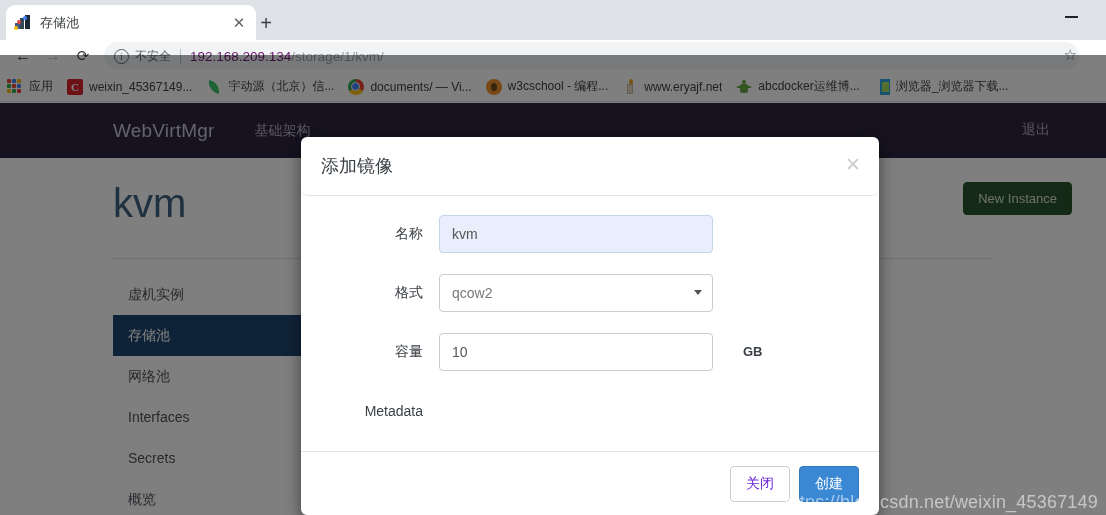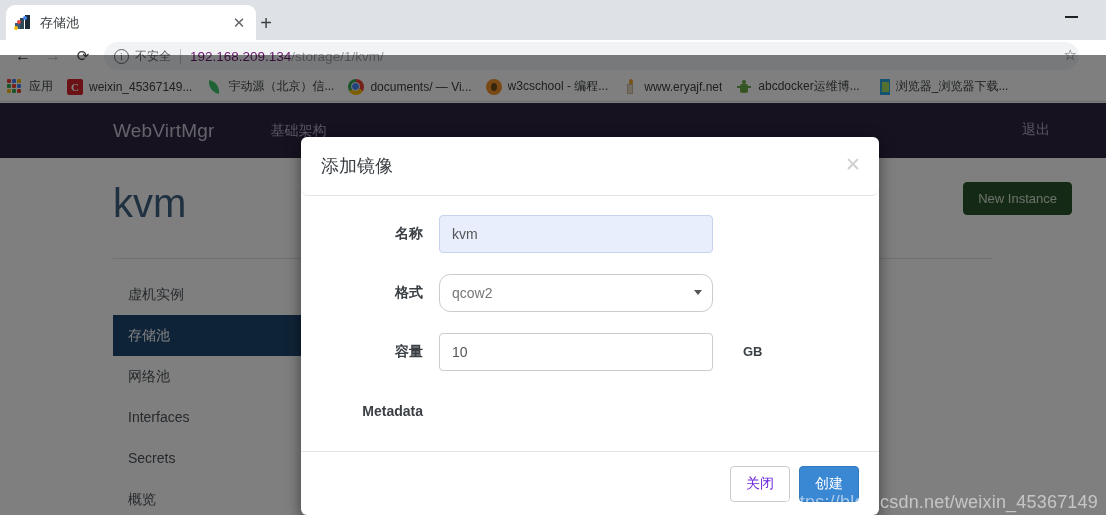--- a/index.html
+++ b/index.html
@@ -123,21 +123,21 @@
   }
   .wvm-navbar {
     position: absolute; left: 0; top: 0; width: 1106px; height: 55px;
     background: #2d2540;
     display: flex; align-items: center;
   }
   .wvm-brand {
     margin-left: 113px; font-size: 19px; color: #c9c6d4; letter-spacing: .2px;
   }
   .wvm-navlink {
-    margin-left: 56px; font-size: 14px; color: #b3aec2;
+    margin-left: 40px; font-size: 14px; color: #b3aec2;
   }
   .wvm-logout {
     position: absolute; right: 56px; top: 18px; font-size: 14px; color: #b3aec2;
   }
   .pagebody { position: absolute; left: 0; top: 55px; width: 1106px; height: 357px; background: #fff; }
   .container { position: relative; width: 1106px; height: 357px; }
   .page-head {
     position: absolute; left: 113px; top: 22px; width: 880px;
   }
   .page-title {
@@ -179,30 +179,30 @@
   .modal-x {
     position: absolute; right: 18px; top: 16px; font-size: 19px; color: #cfcfcf;
     font-family: "Liberation Sans", sans-serif;
   }
   .modal-body { position: relative; height: 255px; padding-top: 18px; }
   .form-row {
     position: relative; display: flex; align-items: center; height: 39px; margin-bottom: 20px;
   }
   .form-label {
     width: 138px; text-align: right; padding-right: 16px;
-    font-size: 14px; color: #3a3f44; font-weight: bold;
+    font-size: 14px; color: #3a3f44; font-weight: normal;
   }
   .form-control {
     width: 274px; height: 38px; border: 1px solid #ccc; border-radius: 4px;
     padding: 0 12px; font-size: 14px; color: #555;
     display: flex; align-items: center; background: #fff;
   }
   .form-control.autofill { background: #e8eefb; border-color: #c6d3ec; }
   .form-select {
-    position: relative; color: #777; border-radius: 11px;
+    position: relative; color: #777;
   }
   .sel-caret {
     position: absolute; right: 10px; top: 15px;
     width: 0; height: 0; border-left: 4px solid transparent;
     border-right: 4px solid transparent; border-top: 5px solid #555;
   }
   .unit { margin-left: 30px; font-size: 13px; font-weight: bold; color: #3a3f44; }
   .meta-row { display: flex; align-items: center; height: 26px; }
   .meta-check {
     width: 13px; height: 13px; border: 1px solid #b5b5b5; background: #f0f0f0;

